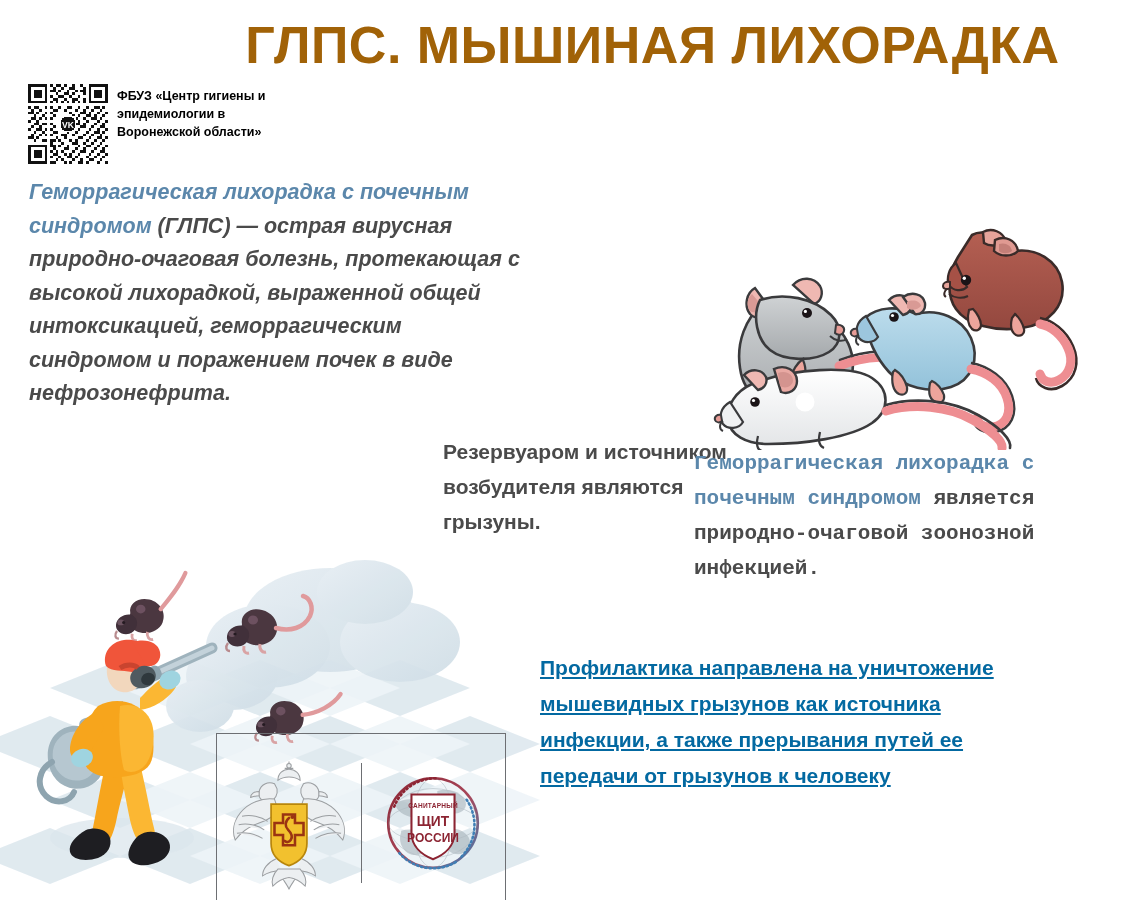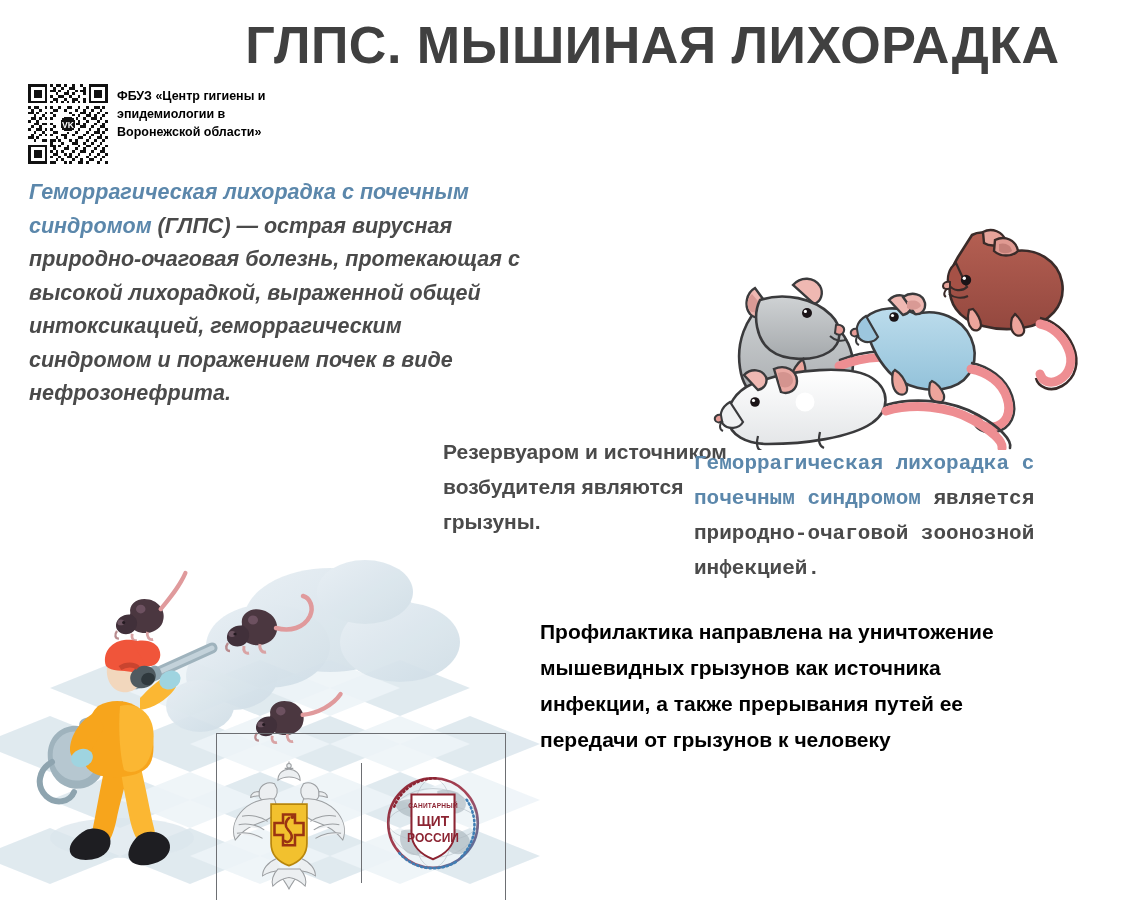--- a/index.html
+++ b/index.html
@@ -15,21 +15,21 @@
     background:#ffffff;
     overflow:hidden;
   }
 
   
   #title{
     position:absolute;
     left:0; top:18px;
     width:1135px;
     text-align:center;
-    color:#404040;
+    color:#a16207;
     font-size:52px;
     font-weight:700;
     letter-spacing:0.5px;
     line-height:1.05;
     white-space:nowrap;
     padding-left:170px;
     box-sizing:border-box;
   }
 
   
@@ -89,26 +89,27 @@
     font-size:21px;
     font-weight:700;
     line-height:35px;
     color:#4a4a4a;
     font-family:Liberation Mono, monospace;
   }
 
   
   #prevention{
     position:absolute;
-    left:540px; top:614px;
+    left:540px; top:650px;
     width:500px;
     font-size:21px;
     font-weight:700;
     line-height:36px;
-    color:#000000;
+    color:#0369a1;
+    text-decoration:underline;
   }
 
   
   #mice-art{
     position:absolute;
     left:700px; top:110px;
     width:430px; height:340px;
   }
   #mice-art svg{display:block;width:100%;height:100%;}
 

